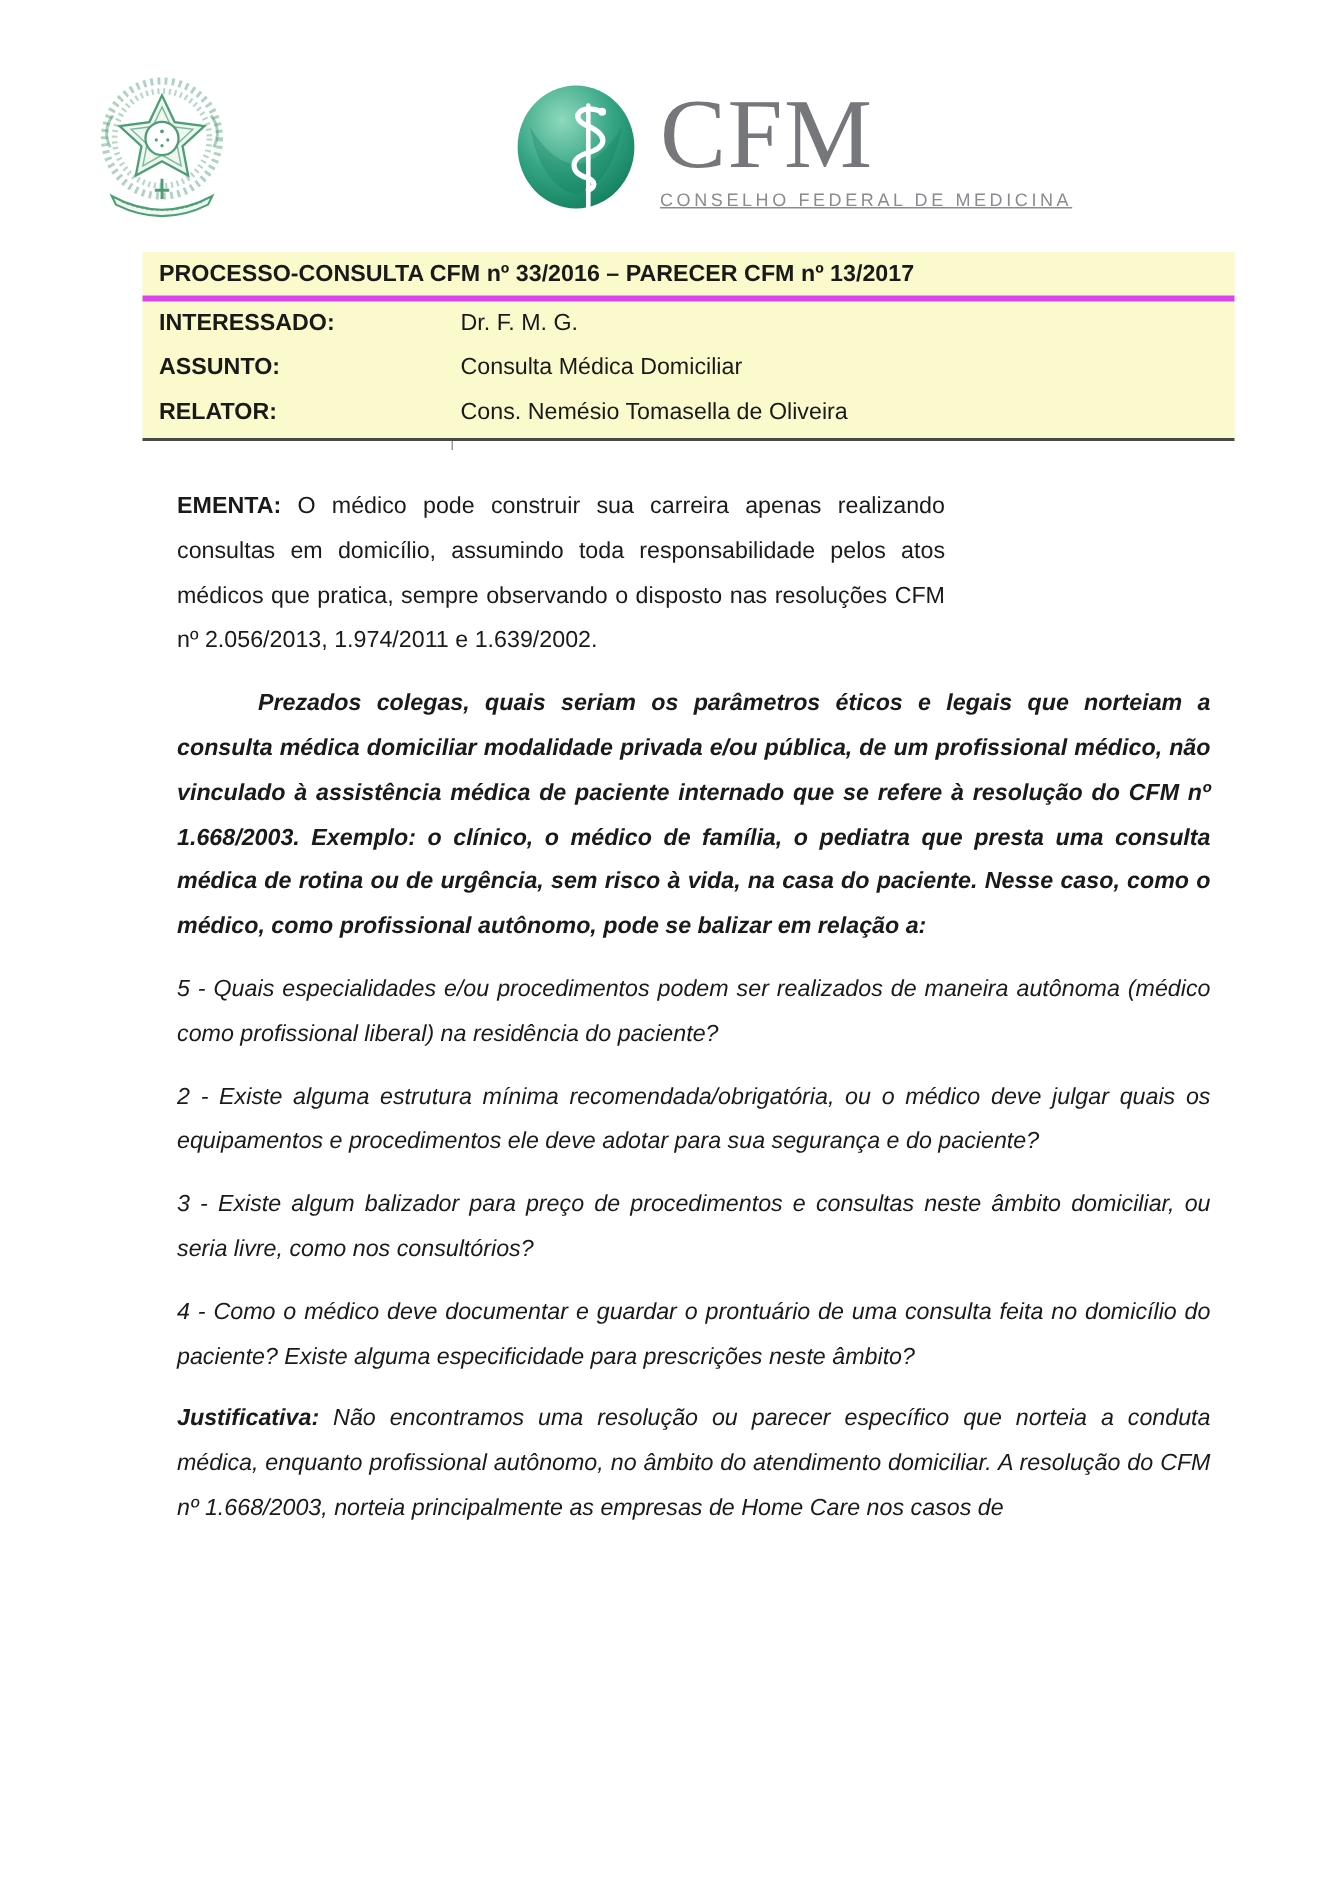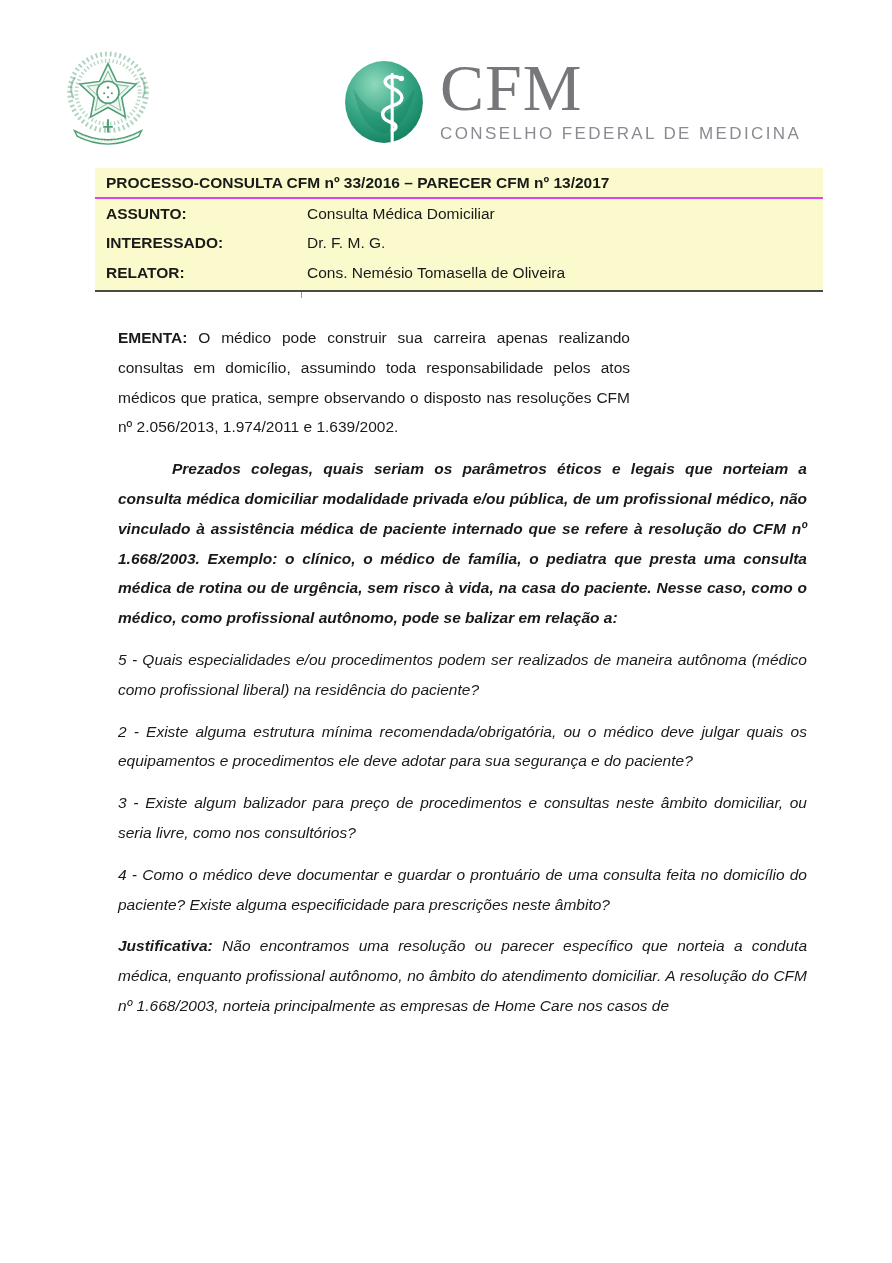--- a/index.html
+++ b/index.html
@@ -16,33 +16,33 @@
   .cfm-logo{position:absolute;left:344px;top:56px;display:flex;align-items:flex-end;}
   .cfm-ball{width:80px;height:84px;}
   .cfm-textblock{margin-left:16px;padding-top:2px;}
   .cfm-acronym{
     font-family:"Liberation Serif","DejaVu Serif",serif;
     font-size:66px;line-height:60px;
     color:#76777B;letter-spacing:1px;font-weight:400;
   }
   .cfm-subtitle{
     margin-top:6px;
-    font-size:17px;letter-spacing:2.4px;
-    color:#8A8B90;white-space:nowrap;
+    font-size:12px;letter-spacing:2.4px;
+    color:#8A8B90;white-space:nowrap;text-decoration:underline;
   }
   
   .doc-table{
     position:absolute;left:95px;top:168px;width:728px;
     background:#FAFACD;
     font-size:15.5px;
   }
   .t-title{
     padding:6px 0 5px 11px;
     font-weight:bold;
-    border-bottom:2px solid #d946ef;
+    border-bottom:4px solid #d946ef;
   }
   .t-row{display:flex;height:29.5px;align-items:center;}
   .t-row:first-of-type{margin-top:1px;}
   .t-label{width:212px;box-sizing:border-box;padding-left:11px;font-weight:bold;}
   .t-value{flex:1;}
   .t-bottom{border-bottom:2px solid #4a4a44;margin-top:2px;}
   .col-tick{position:absolute;left:206px;bottom:-6px;width:1px;height:6px;background:#9a9a94;}
   
   .content{
     position:absolute;left:106px;top:311px;width:713px;
@@ -101,26 +101,26 @@
     </svg>
     <div class="cfm-textblock">
       <div class="cfm-acronym">CFM</div>
       <div class="cfm-subtitle">CONSELHO FEDERAL DE MEDICINA</div>
     </div>
   </div>
 
   <div class="doc-table">
     <div class="t-title">PROCESSO-CONSULTA CFM nº 33/2016 – PARECER CFM nº 13/2017</div>
     <div class="t-row">
+      <div class="t-label">INTERESSADO:</div>
+      <div class="t-value">Dr. F. M. G.</div>
+    </div>
+    <div class="t-row">
       <div class="t-label">ASSUNTO:</div>
       <div class="t-value">Consulta Médica Domiciliar</div>
-    </div>
-    <div class="t-row">
-      <div class="t-label">INTERESSADO:</div>
-      <div class="t-value">Dr. F. M. G.</div>
     </div>
     <div class="t-row">
       <div class="t-label">RELATOR:</div>
       <div class="t-value">Cons. Nemésio Tomasella de Oliveira</div>
     </div>
     <div class="t-bottom"></div>
     <div class="col-tick"></div>
   </div>
 
   <div class="content">

